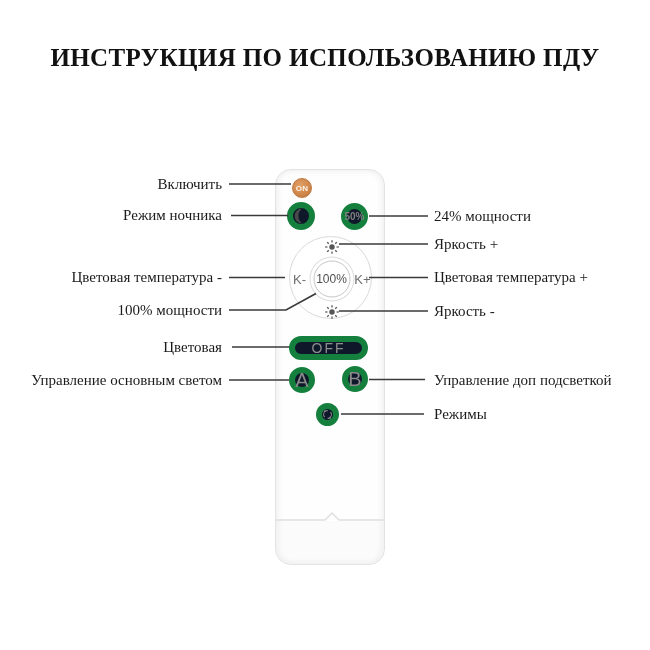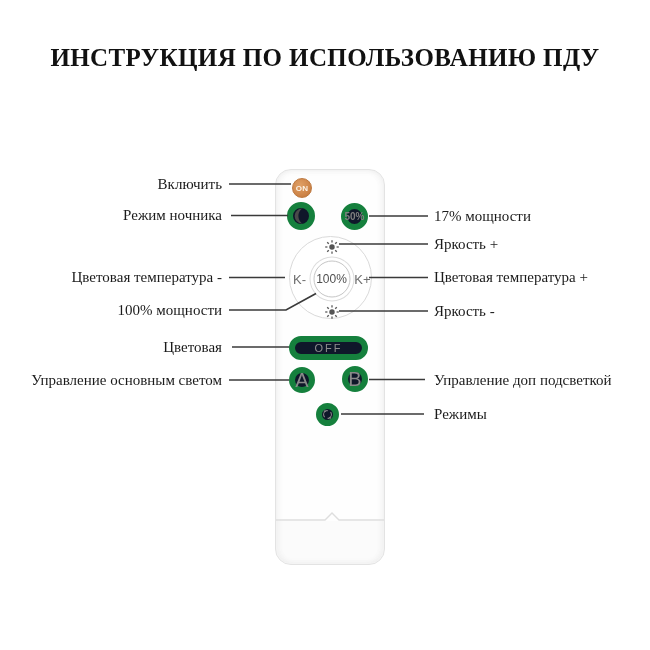--- a/index.html
+++ b/index.html
@@ -25,21 +25,21 @@
   .pad{position:absolute;left:289px;top:236px;width:83px;height:83px;border-radius:50%;
        border:1px solid #dadada;background:#fff;box-sizing:border-box;}
   .pad-item{position:absolute;transform:translate(-50%,-50%);
             font-family:"Liberation Sans","DejaVu Sans",sans-serif;}
   .ktext{font-size:13px;color:#6f6f6f;white-space:nowrap;}
   .inner100{left:41.5px;top:41.5px;width:35px;height:35px;border-radius:50%;background:#fff;
             border:1px solid #c6c6c6;box-shadow:0 0 0 3px #ffffff, 0 0 0 4px #dcdcdc;
             display:flex;align-items:center;justify-content:center;
             font-size:12px;font-weight:normal;color:#4f4f4f;}
   .btn-off{left:289px;top:336px;width:79px;height:24px;border-radius:12px;
-           font-size:11px;letter-spacing:2px;color:#8e8e8e;}
+           font-size:14px;letter-spacing:2px;color:#8e8e8e;}
   .btn-a{left:289px;top:367px;width:26px;height:26px;font-size:20px;}
   .btn-b{left:342px;top:366px;width:26px;height:26px;font-size:20px;}
   .btn-modes{left:316px;top:403px;width:23px;height:23px;}
   
   .lbl{position:absolute;height:20px;line-height:20px;font-size:15px;color:#1b1b1b;white-space:nowrap;}
   .lbl.left{right:428px;text-align:right;}
   .lbl.right{left:434px;text-align:left;}
   .overlay{position:absolute;left:0;top:0;width:650px;height:650px;pointer-events:none;}
 </style>
 </head>
@@ -128,21 +128,21 @@
     </span>
   </div>
 
   <div class="lbl left" style="top:174px;">Включить</div>
   <div class="lbl left" style="top:267px;">Цветовая температура -</div>
   <div class="lbl left" style="top:205px;">Режим ночника</div>
   <div class="lbl left" style="top:300px;">100% мощности</div>
   <div class="lbl left" style="top:337px;">Цветовая</div>
   <div class="lbl left" style="top:370px;">Управление основным светом</div>
 
-  <div class="lbl right" style="top:206px;">17% мощности</div>
+  <div class="lbl right" style="top:206px;">24% мощности</div>
   <div class="lbl right" style="top:234px;">Яркость +</div>
   <div class="lbl right" style="top:267px;">Цветовая температура +</div>
   <div class="lbl right" style="top:301px;">Яркость -</div>
   <div class="lbl right" style="top:369.5px;">Управление доп подсветкой</div>
   <div class="lbl right" style="top:404px;">Режимы</div>
 
   <svg class="overlay" viewBox="0 0 650 650">
 
     <path d="M276 520 L325 520 L332 513 L339 520 L384 520" fill="none" stroke="#dedede" stroke-width="1.4"></path>
     <g stroke="#3a3a3a" stroke-width="1.7" fill="none">

